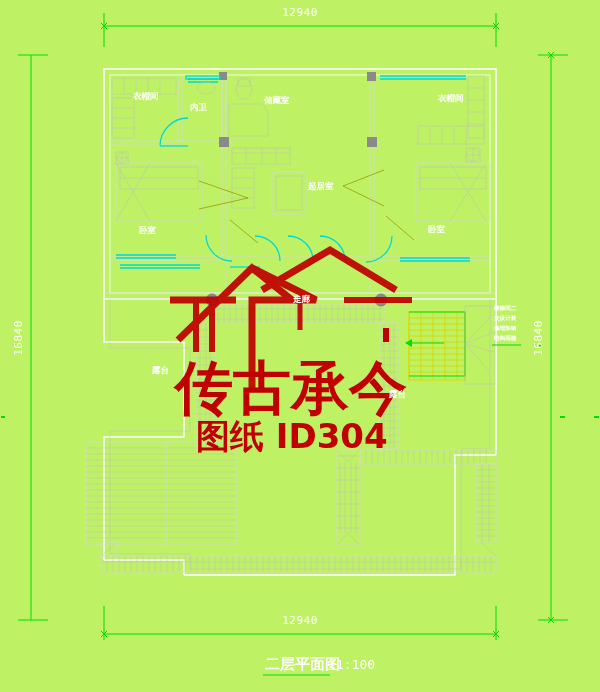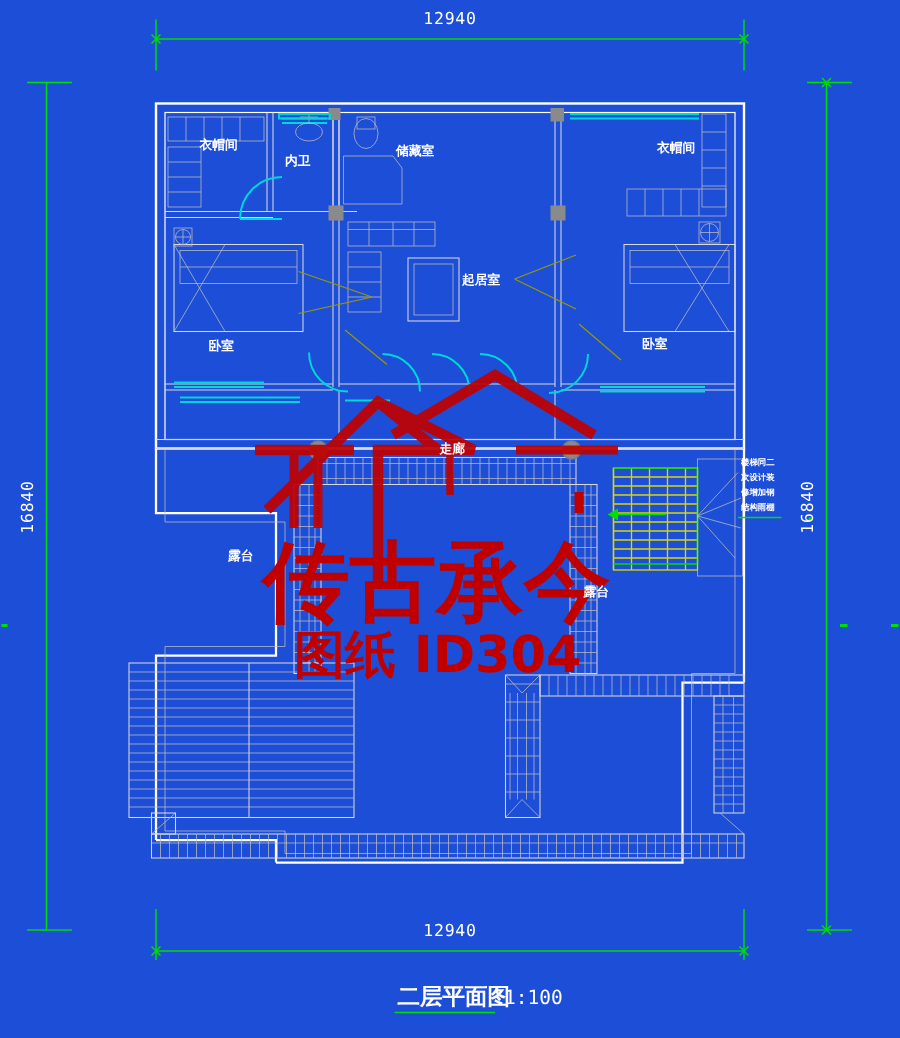--- a/index.html
+++ b/index.html
@@ -11,21 +11,21 @@
     width: 600px;
     height: 692px;
     position: relative;
     overflow: hidden;
     font-family: "DejaVu Sans", "Liberation Sans", sans-serif;
   }
   #stage {
     position: absolute;
     left: 0; top: 0;
     width: 600px; height: 692px;
-    background: #1d4ed8;
+    background: #bef264;
   }
   svg.layer {
     position: absolute;
     left: 0; top: 0;
     width: 600px;
     height: 692px;
     overflow: visible;
   }
   .dimtext {
     fill: #ffffff;

